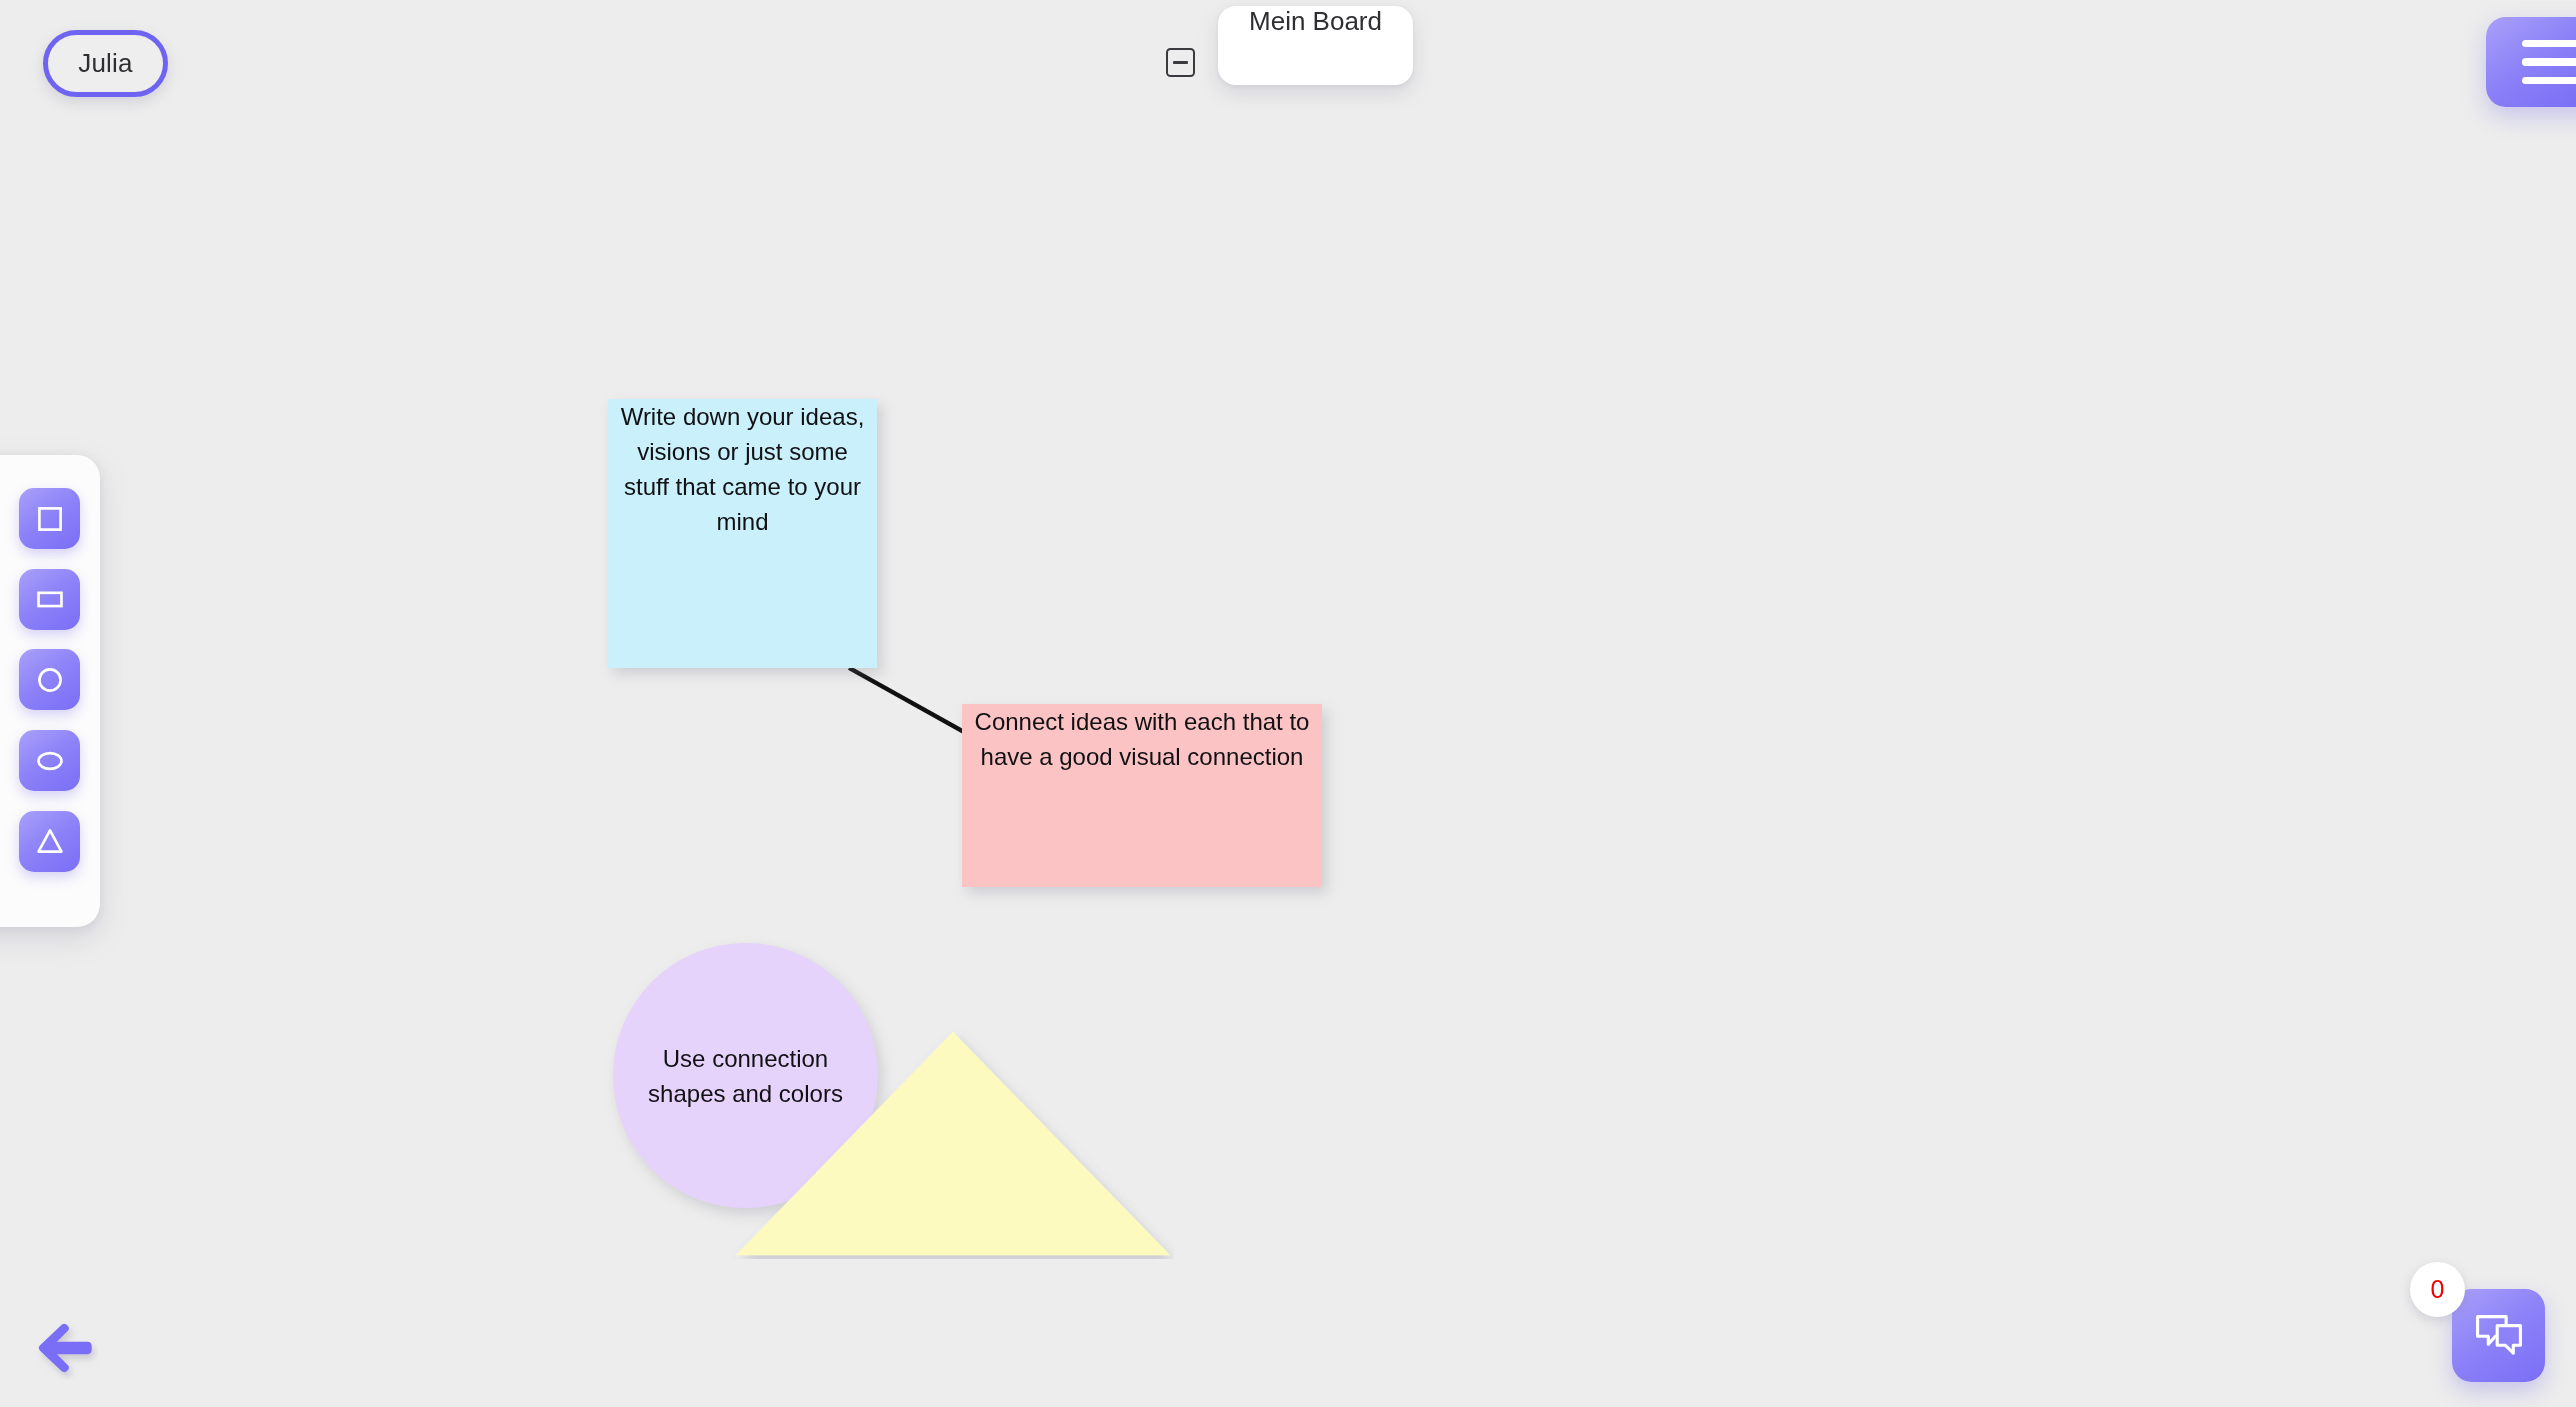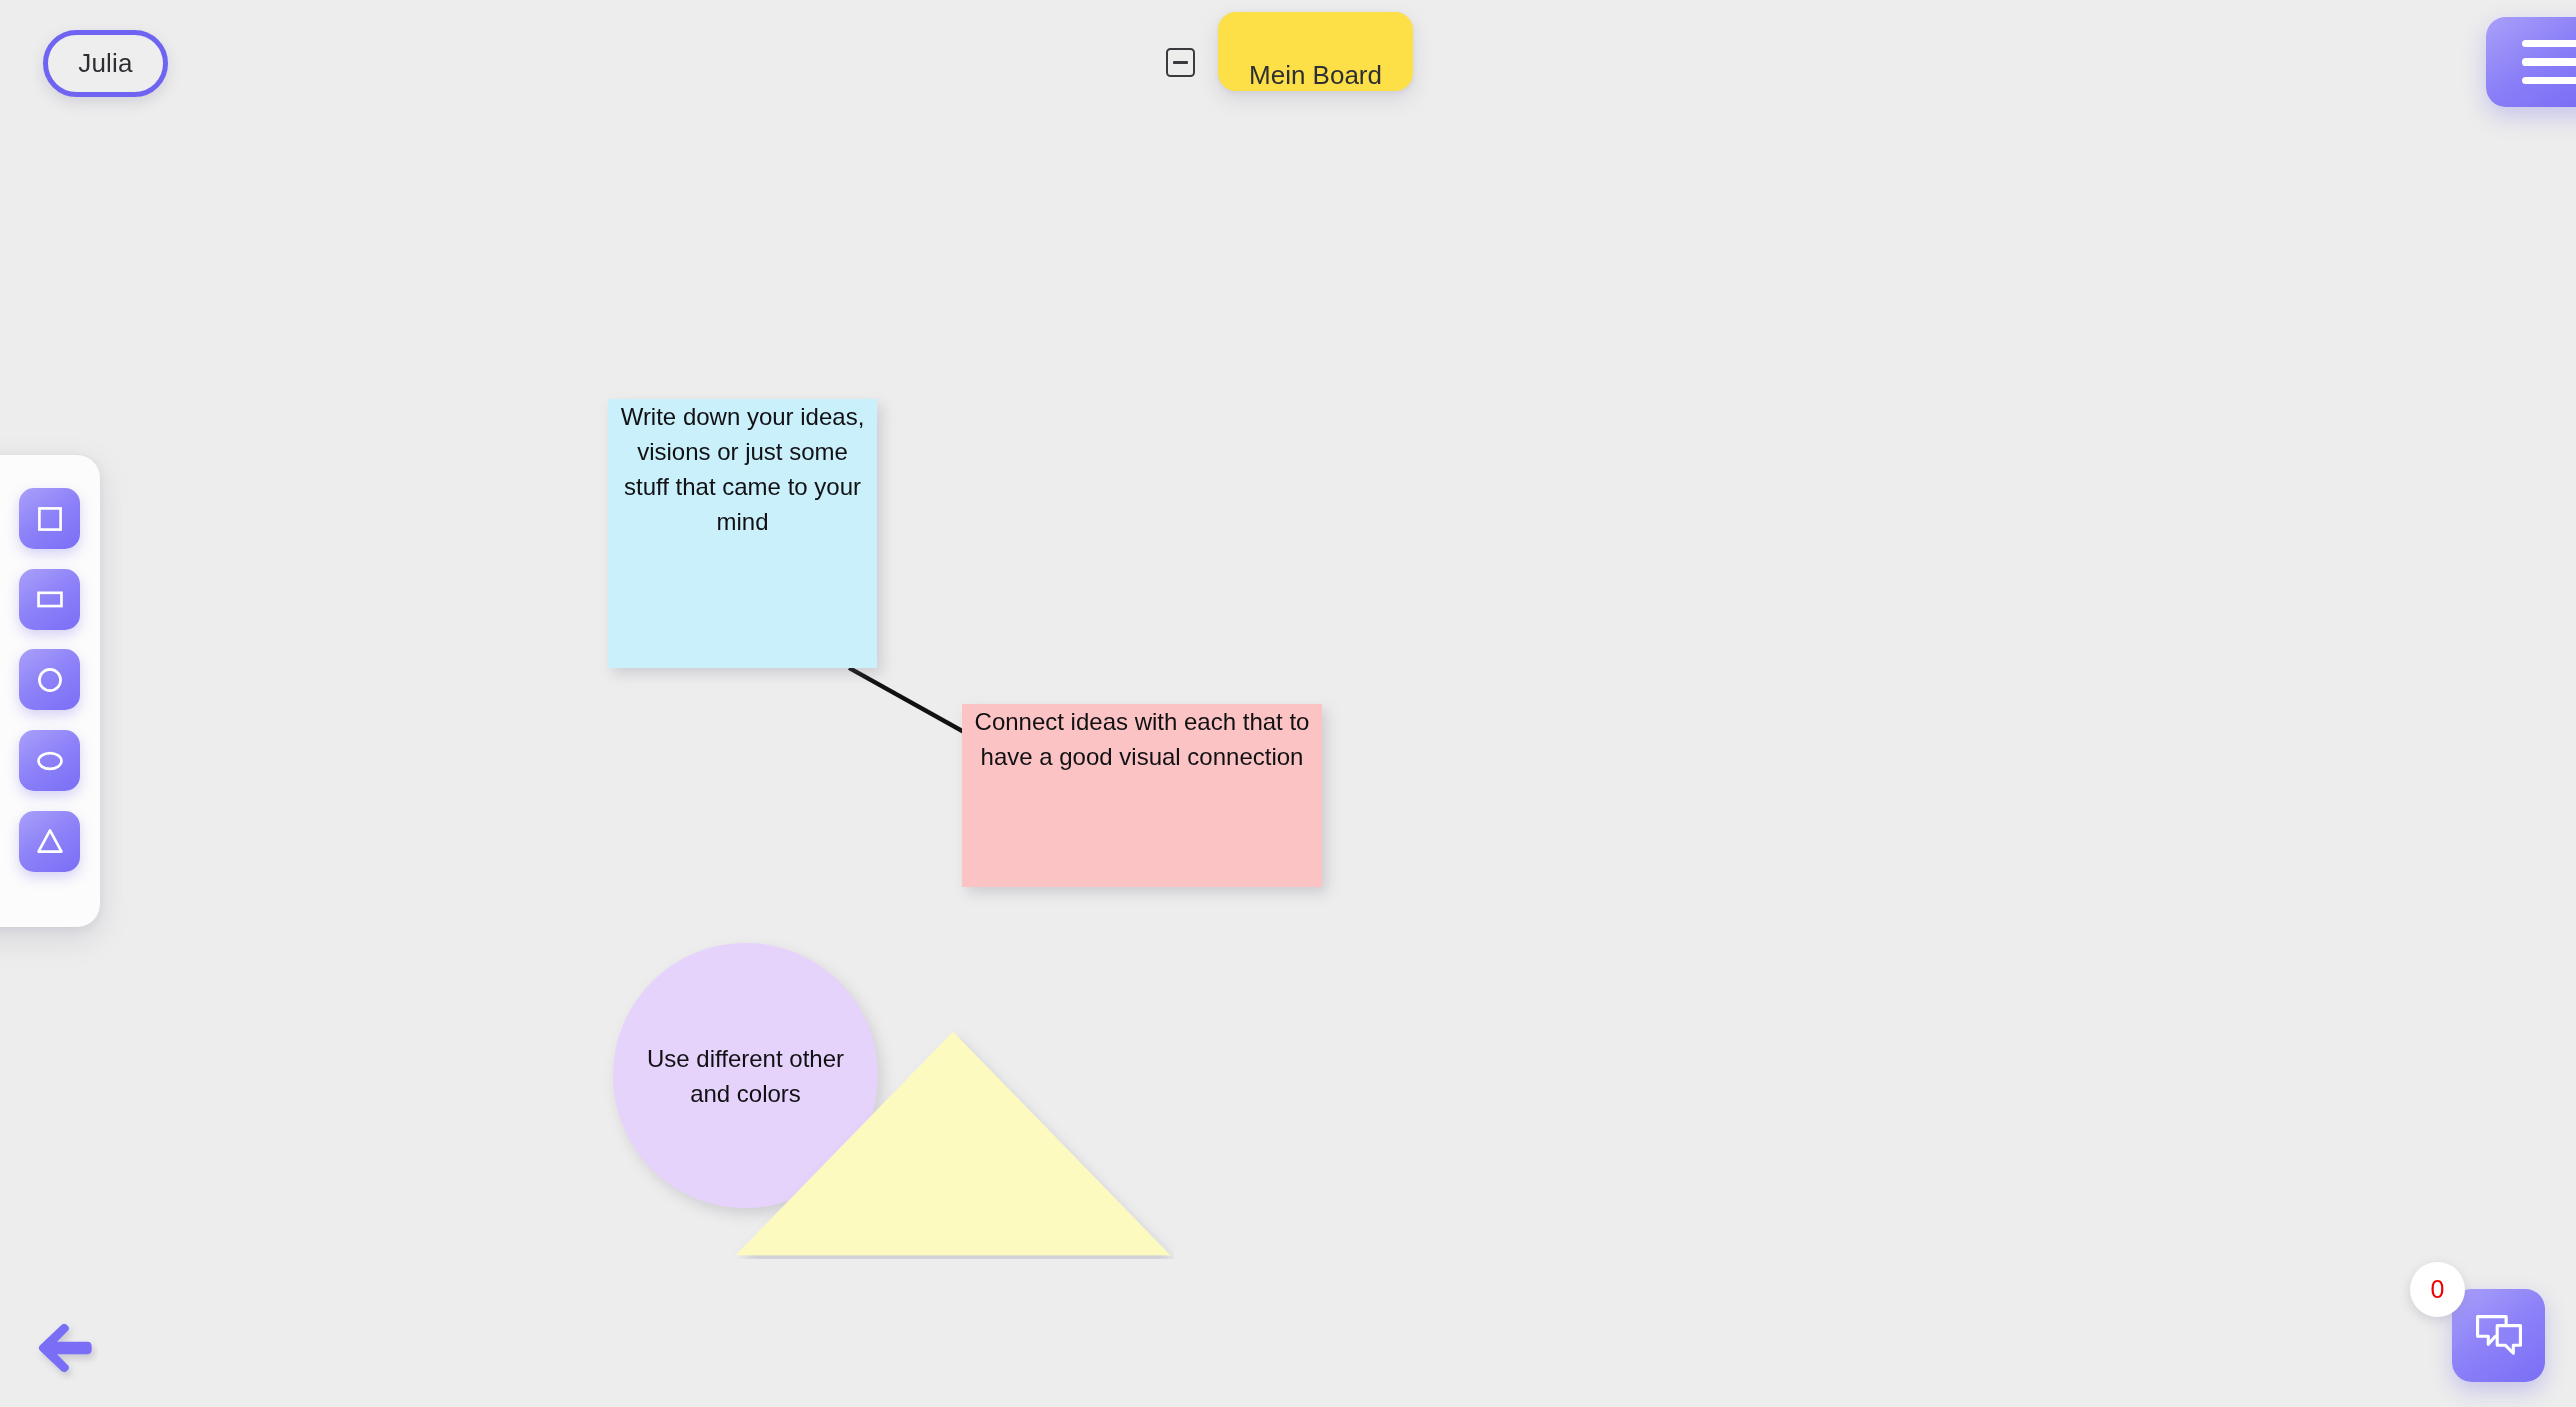--- a/index.html
+++ b/index.html
@@ -62,29 +62,29 @@
   .board-collapse .bar {
     width: 15px;
     height: 2.2px;
     background: #3a3a3f;
     border-radius: 0.9px;
   }
 
   .board-pill {
     position: absolute;
     left: 1218px;
-    top: 12px;
+    top: 6px;
     width: 195px;
     height: 79px;
-    background: #fde047;
+    background: #ffffff;
     border-radius: 18px;
     box-shadow: 0 8px 19.7px rgba(130,130,155,0.22),
                 0 1.8px 4.5px rgba(130,130,155,0.12);
     display: flex;
-    align-items: flex-end;
+    align-items: flex-start;
     justify-content: center;
     cursor: pointer;
   }
   .board-pill-label {
     font-size: 26px;
     color: #2f2f33;
   }
 
   .hamburger-btn {
     position: absolute;
@@ -327,21 +327,21 @@
 
   <div class="note note-blue">
     <div class="note-text">Write down your ideas, visions or just some stuff that came to your mind</div>
   </div>
 
   <div class="note note-pink">
     <div class="note-text">Connect ideas with each that to have a good visual connection</div>
   </div>
 
   <div class="shape-circle">
-    <div class="note-text">Use different other and colors</div>
+    <div class="note-text">Use connection shapes and colors</div>
   </div>
 
   <div class="shape-triangle">
     <svg width="442" height="231" viewBox="0 0 494 258">
       <defs>
         <filter id="triShadow" x="-20%" y="-20%" width="150%" height="150%">
           <feDropShadow dx="5" dy="7" stdDeviation="6" flood-color="#78788c" flood-opacity="0.30"></feDropShadow>
         </filter>
       </defs>
       <polygon points="247,4 490,254 4,254" fill="#fcfabf" filter="url(#triShadow)"></polygon>

